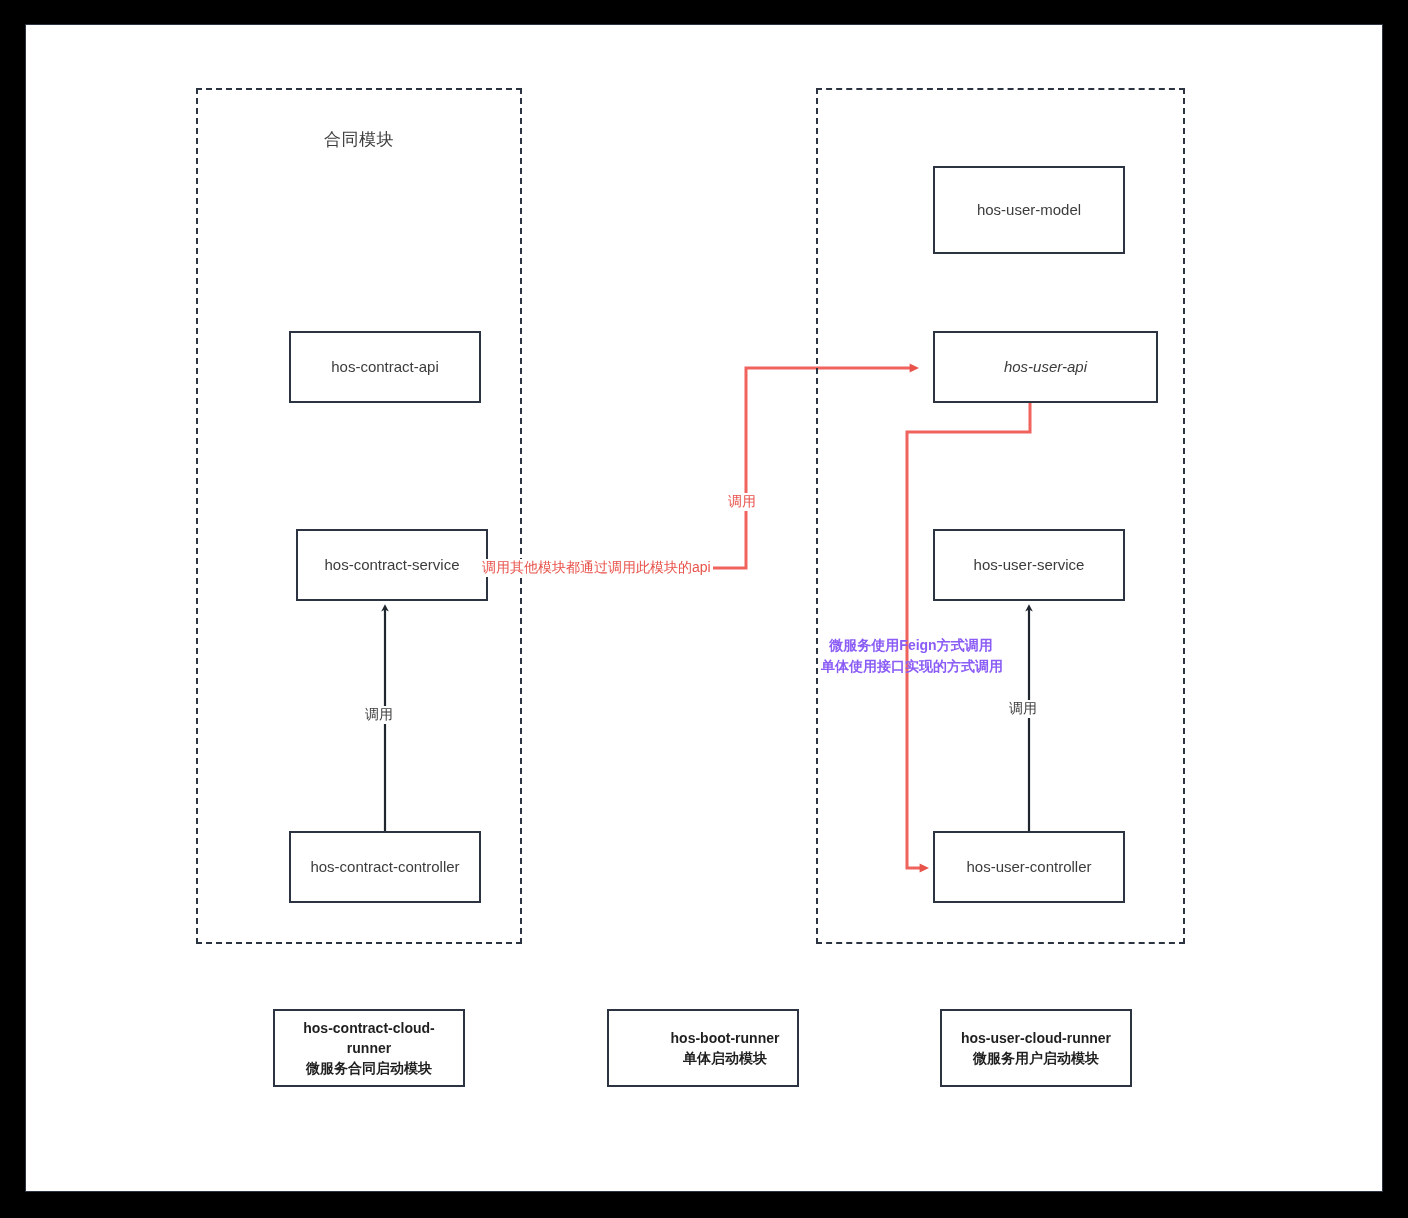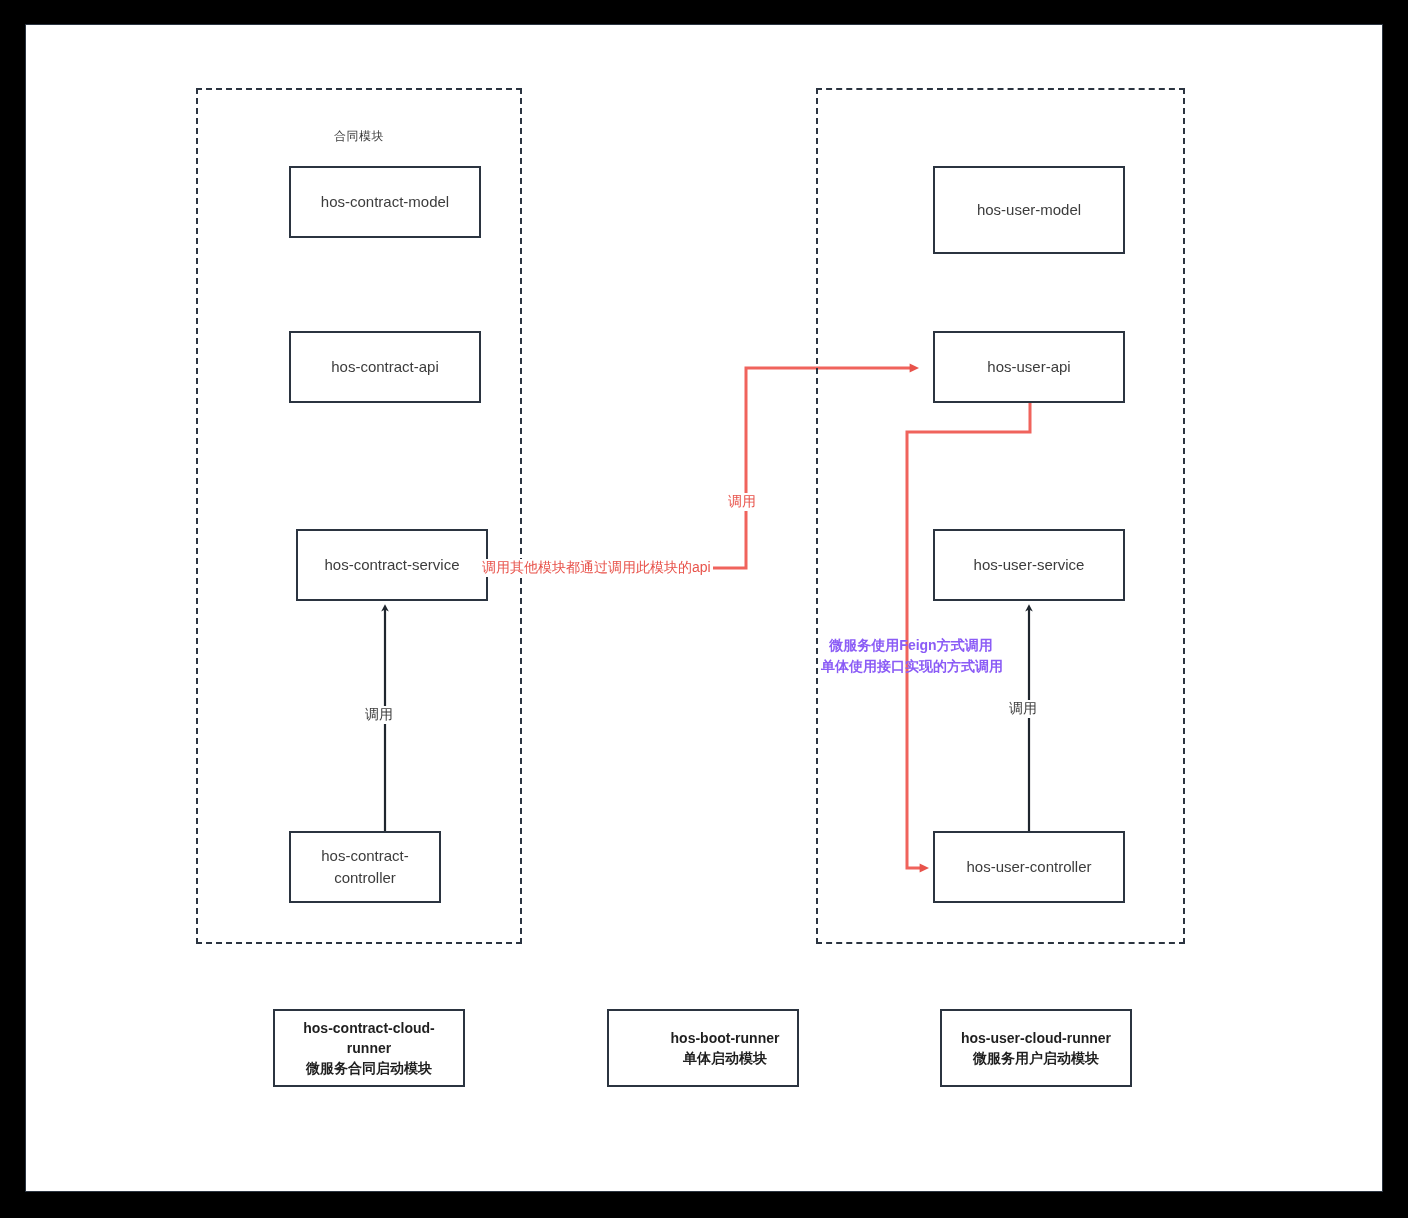--- a/index.html
+++ b/index.html
@@ -34,21 +34,21 @@
   .module-box {
     position: absolute;
     border: 2px dashed #2b3440;
     box-sizing: border-box;
     background: transparent;
   }
   .module-title {
     position: absolute;
     width: 100%;
     text-align: center;
-    font-size: 12px;
+    font-size: 17px;
     color: #3c3c3c;
     letter-spacing: 0.5px;
   }
   
   .node {
     position: absolute;
     border: 2px solid #2b3440;
     background: #ffffff;
     box-sizing: border-box;
     display: flex;
@@ -127,31 +127,30 @@
     </svg>
 
     <div class="module-box" style="left:170px; top:63px; width:326px; height:856px;">
       <div class="module-title" style="top:38px;">合同模块</div>
     </div>
 
     <div class="module-box" style="left:790px; top:63px; width:369px; height:856px;">
       <div class="module-title" style="top:38px;margin-top:46px;">用户模块</div>
     </div>
 
-    <div class="node" style="left:263px; top:141px; width:192px; height:72px;">hos-contract-model</div>
 
     <div class="node" style="left:263px; top:306px; width:192px; height:72px;">hos-contract-api</div>
 
     <div class="node" style="left:270px; top:504px; width:192px; height:72px;">hos-contract-service</div>
 
-    <div class="node" style="left:263px; top:806px; width:152px; height:72px;">hos-contract-controller</div>
+    <div class="node" style="left:263px; top:806px; width:192px; height:72px;">hos-contract-controller</div>
 
     <div class="node" style="left:907px; top:141px; width:192px; height:88px;">hos-user-model</div>
 
-    <div class="node" style="left:907px; top:306px; width:192px; height:72px;">hos-user-api</div>
+    <div class="node" style="left:907px; top:306px; width:225px; height:72px;font-style:italic;">hos-user-api</div>
 
     <div class="node" style="left:907px; top:504px; width:192px; height:72px;">hos-user-service</div>
 
     <div class="node" style="left:907px; top:806px; width:192px; height:72px;">hos-user-controller</div>
 
     <div class="conn-label" style="left:337px; top:681px;">调用</div>
 
     <div class="conn-label" style="left:981px; top:675px;">调用</div>
 
     <div class="conn-label red" style="left:700px; top:468px;">调用</div>

